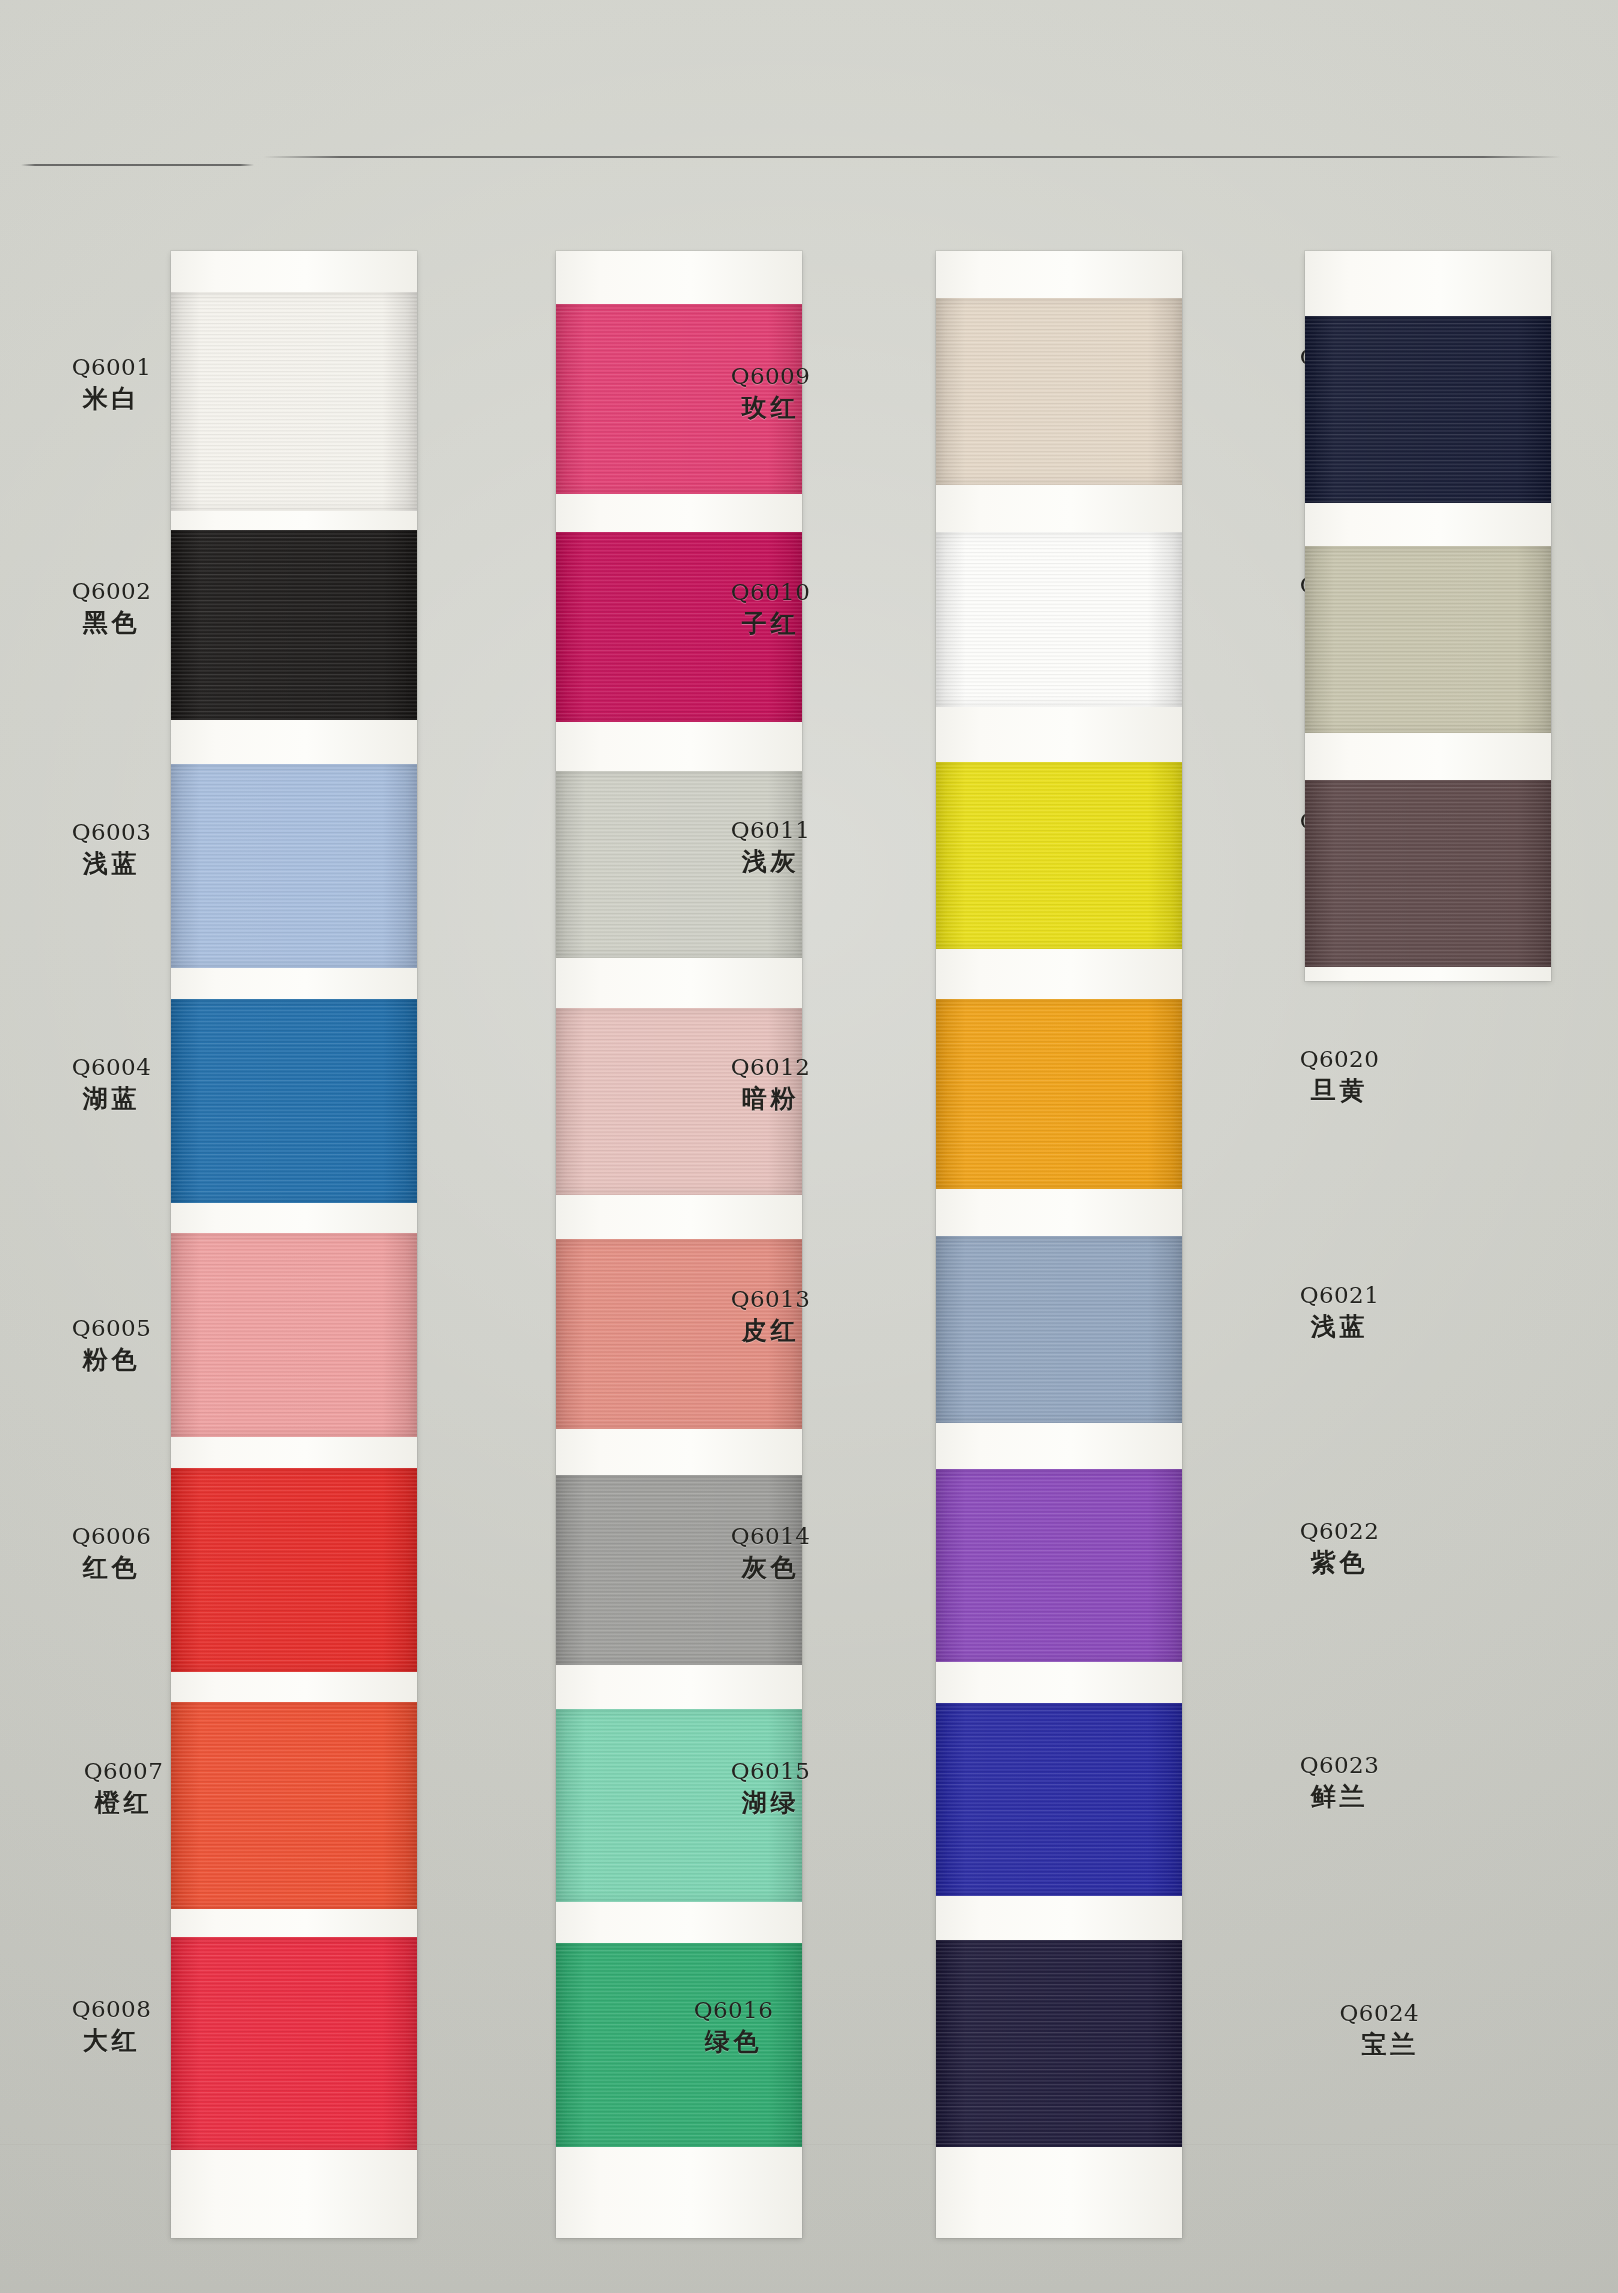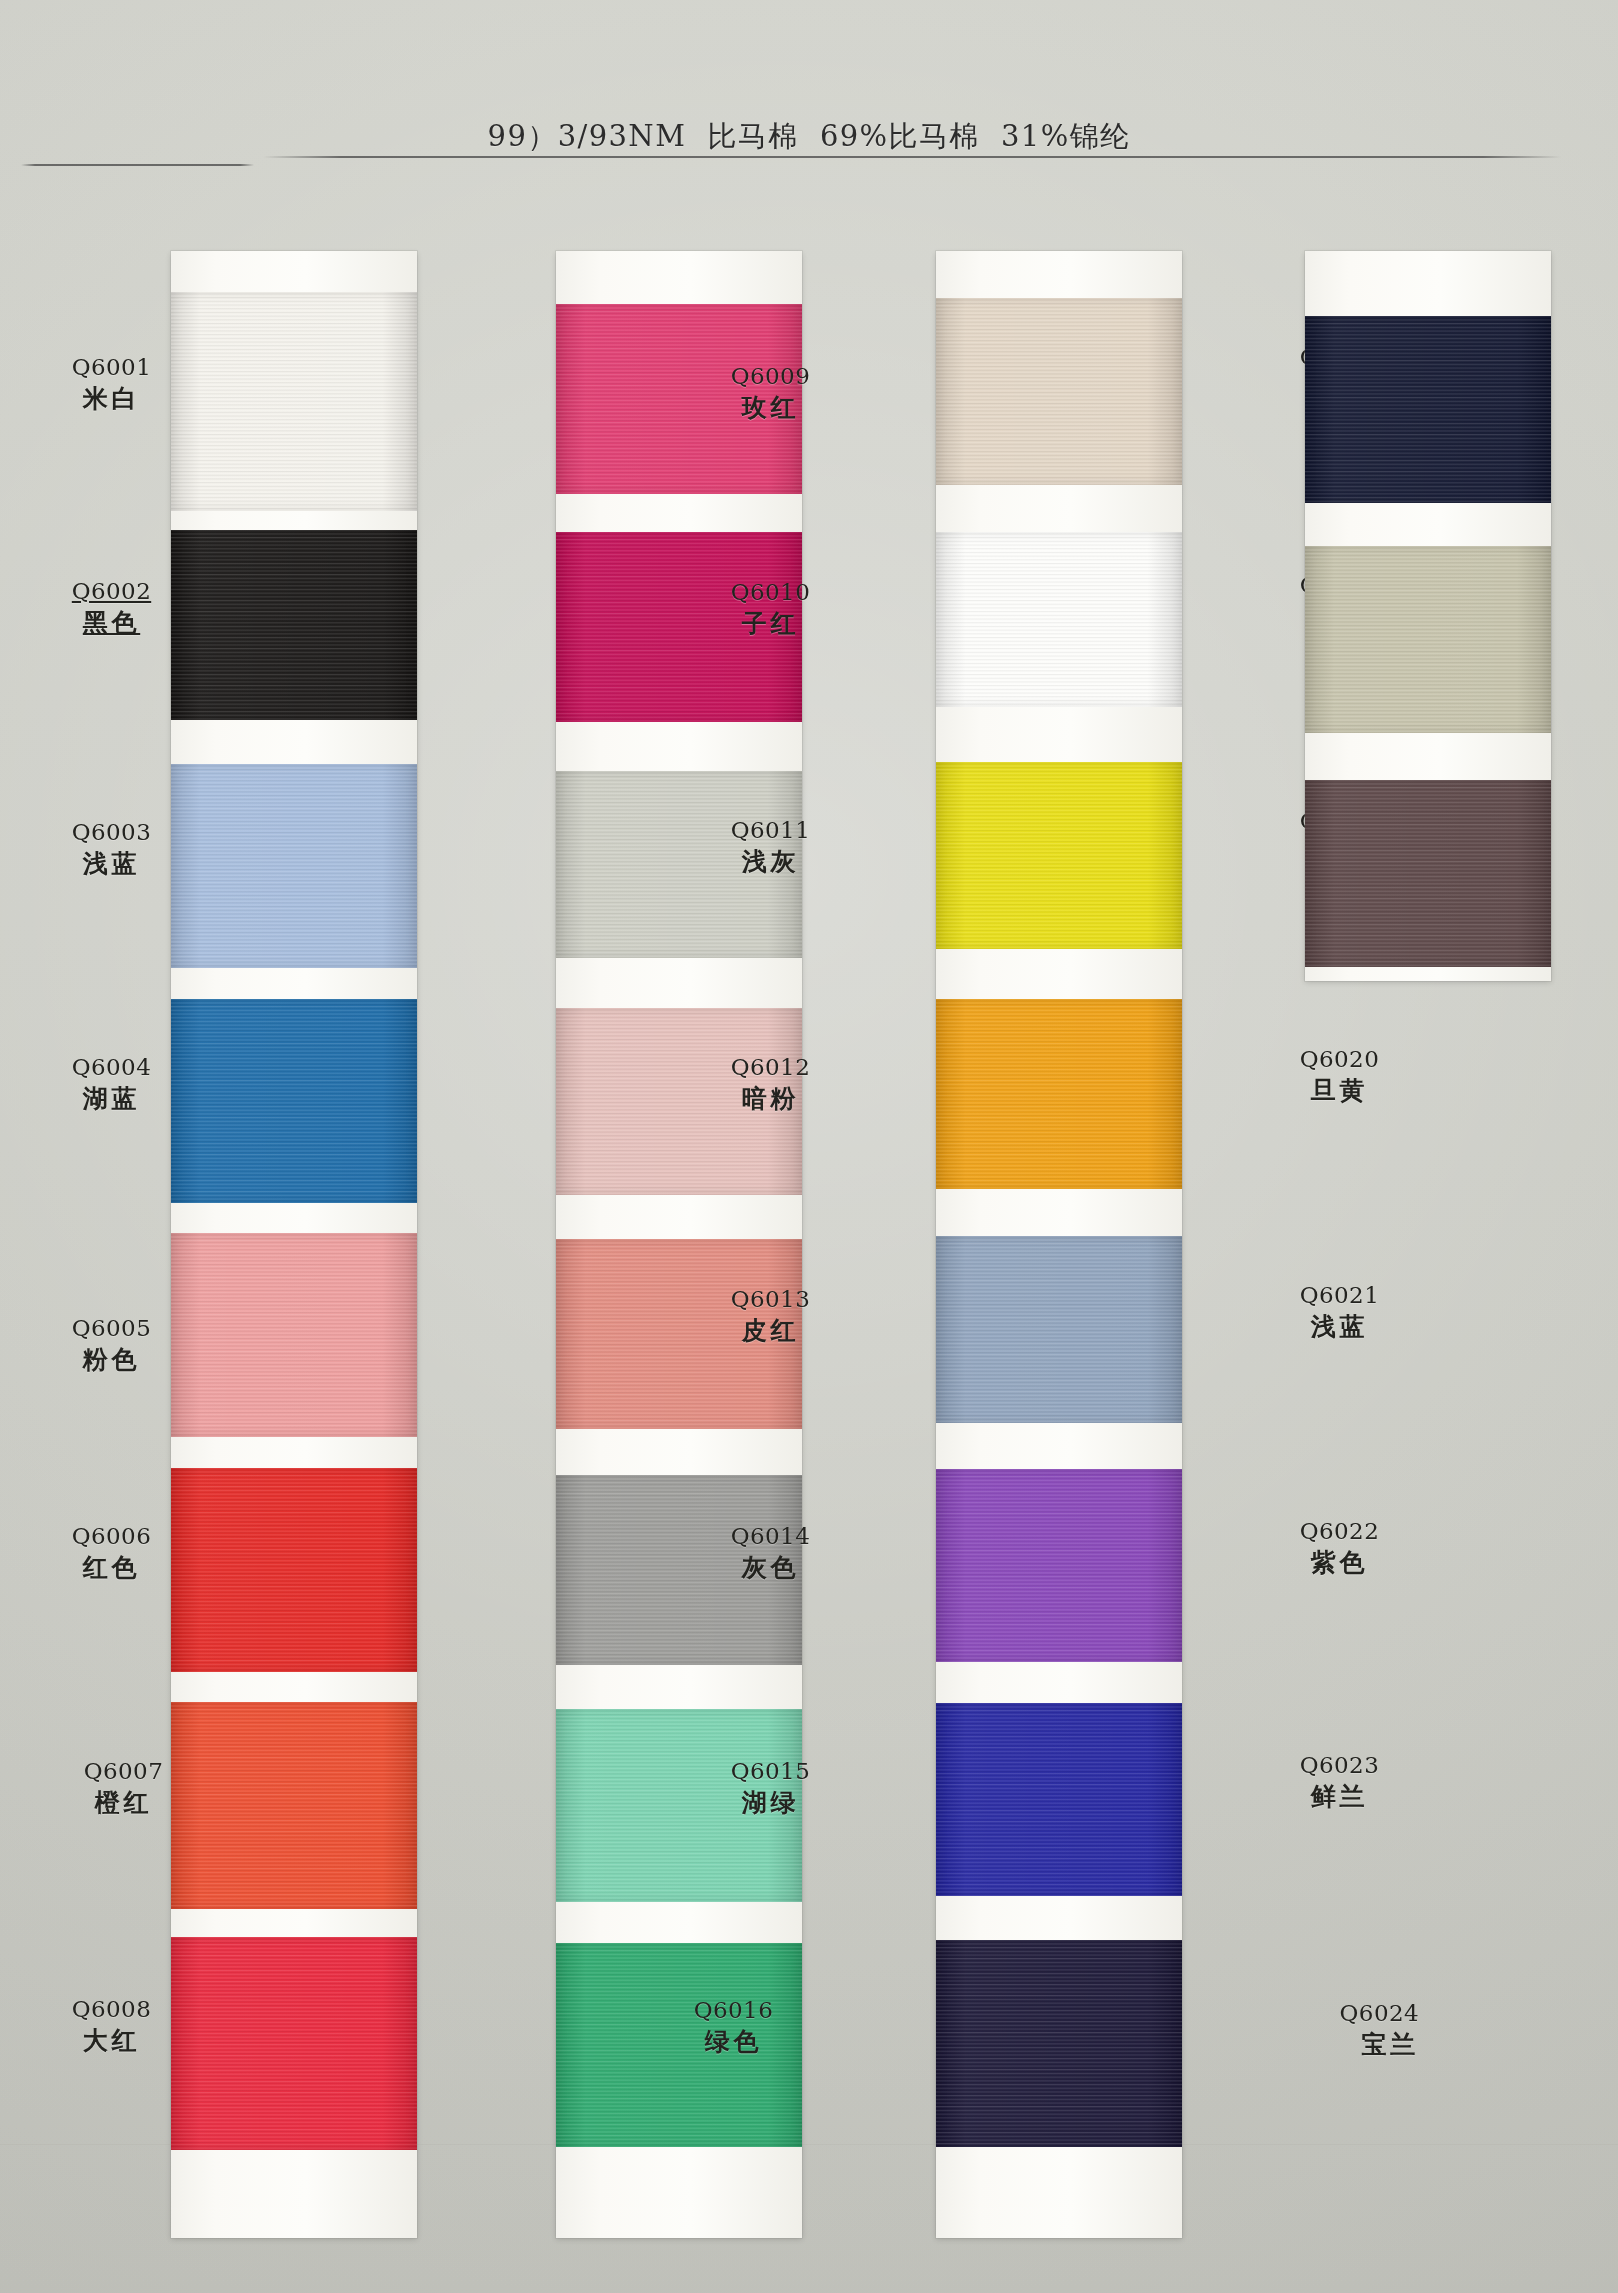--- a/index.html
+++ b/index.html
@@ -91,31 +91,30 @@
 </head>
 <body>
 
 <div id="page">
 
   <div class="top-rule" style="left:20.5px;  top:164px; width:233px;"></div>
   <div class="top-rule" style="left:263px; top:156px; width:1298px;"></div>
 
   <div class="crease" style="left:0;top:2144px;width:1618px;height:0.9px;opacity:.35;"></div>
 
-  <div id="title">99）3/93NM  比马棉  69%比马棉  31%锦纶</div>
 
   <div id="strips">
       <div class="strip" style="left: 171px; width: 246px; top: 251px; height: 1987px;"></div>
       <div class="swatch" style="left: 171px; width: 246px; top: 292px; height: 219px; background: rgb(244, 242, 236); right: auto;"></div>
       <div class="label" style="left: 32px; width: 159px; top: 352px;">
         <span class="code">Q6001</span>
         <span class="name">米白</span>
       </div>
       <div class="swatch" style="left: 171px; width: 246px; top: 530px; height: 190px; background: rgb(22, 20, 19); right: auto;"></div>
-      <div class="label" style="left: 32px; width: 159px; top: 576px; text-decoration: underline;">
+      <div class="label" style="left: 32px; width: 159px; top: 576px;">
         <span class="code">Q6002</span>
         <span class="name">黑色</span>
       </div>
       <div class="swatch" style="left: 171px; width: 246px; top: 764px; height: 204px; background: rgb(165, 188, 221); right: auto;"></div>
       <div class="label" style="left: 32px; width: 159px; top: 817px;">
         <span class="code">Q6003</span>
         <span class="name">浅蓝</span>
       </div>
       <div class="swatch" style="left: 171px; width: 246px; top: 999px; height: 204px; background: rgb(26, 106, 168); right: auto;"></div>
       <div class="label" style="left: 32px; width: 159px; top: 1052px;">

